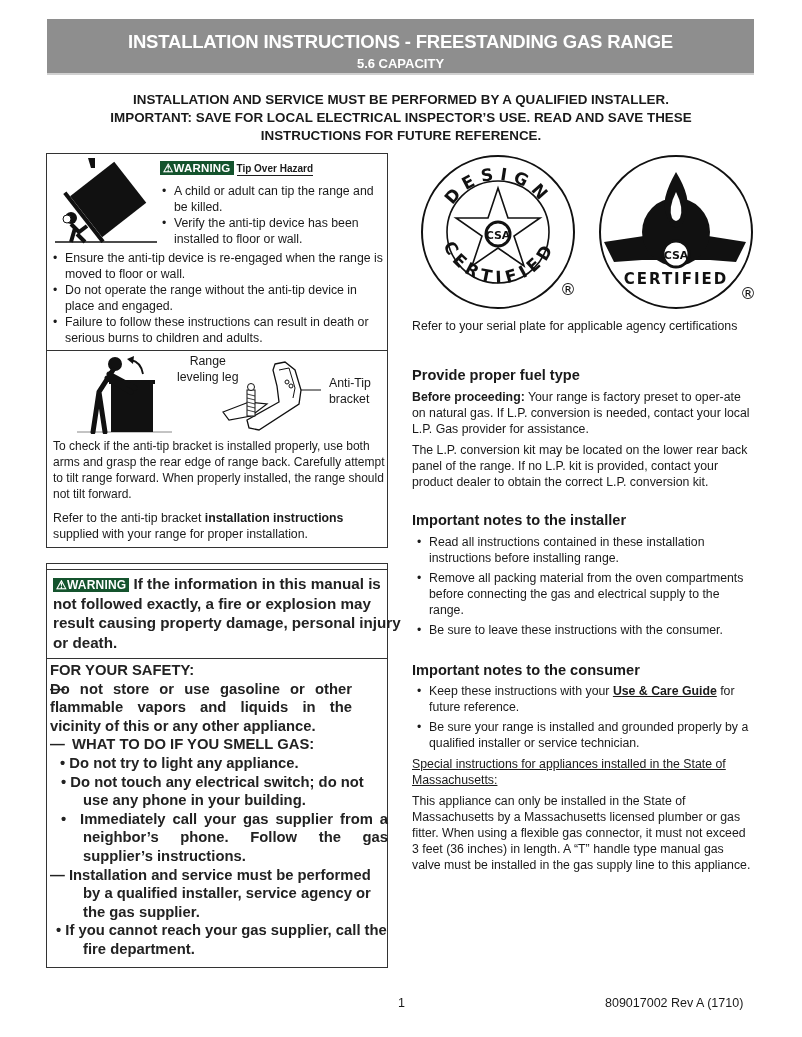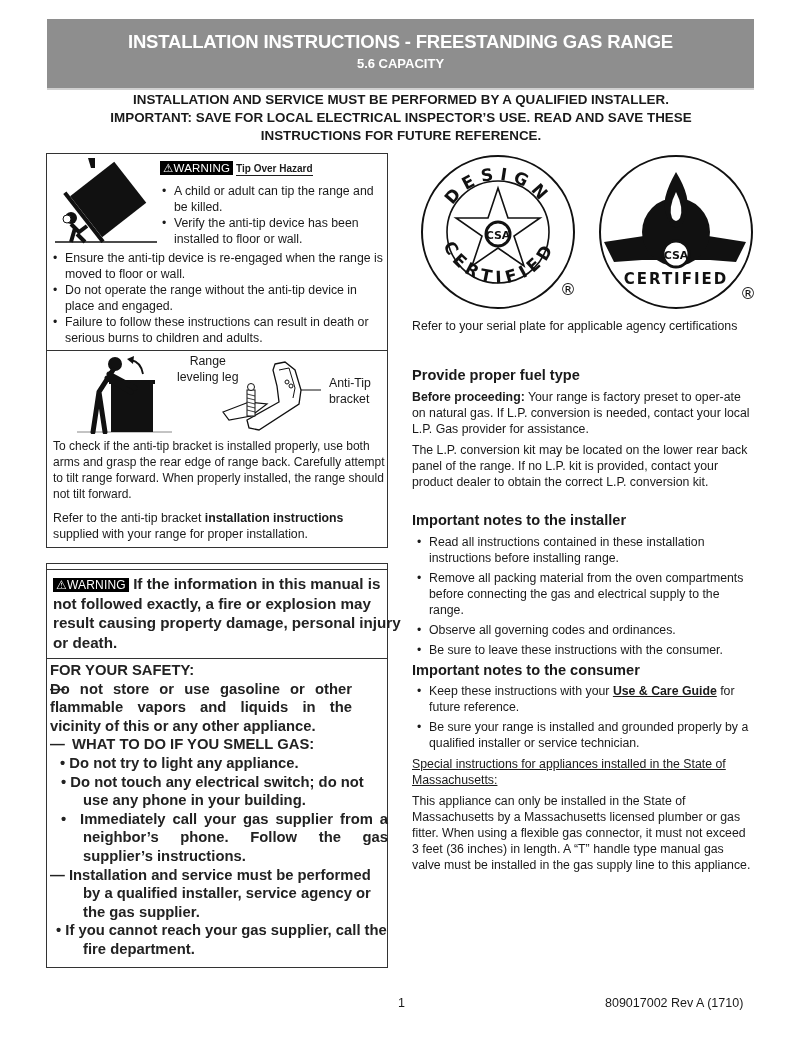--- a/index.html
+++ b/index.html
@@ -1,41 +1,41 @@
 <!DOCTYPE html>
 <html><head>
 <meta charset="utf-8">
 <style>
   * { box-sizing: border-box; margin: 0; padding: 0; }
   html, body { width: 802px; height: 1037px; background: #ffffff; overflow: hidden; }
   body { position: relative; font-family: "Liberation Sans", sans-serif; color: #1a1a1a; }
 
   .hdr-bar {
-    position: absolute; left: 47px; top: 19px; width: 707px; height: 71px;
+    position: absolute; left: 47px; top: 19px; width: 707px; height: 56px;
     background: #8e8e8e; border-bottom: 2px solid #d0d0d0;
     text-align: center; color: #fff; font-weight: bold;
   }
   .hdr-title { font-size: 18.5px; margin-top: 12px; letter-spacing: -0.2px; }
   .hdr-sub { font-size: 13px; margin-top: 3px; }
 
   .notice {
     position: absolute; left: 60px; top: 91px; width: 682px;
     text-align: center; font-weight: bold; font-size: 13.4px; line-height: 18px;
   }
 
   
   .box1 {
     position: absolute; left: 46px; top: 153px; width: 342px; height: 395px;
     border: 1.5px solid #333;
   }
   .box1 .divider { position: absolute; left: 0; right: 0; top: 196px; border-top: 1.5px solid #333; }
 
   .tip-pic { position: absolute; left: 6px; top: 2px; width: 104px; height: 90px; }
   .warn-badge {
-    display: inline-block; background: #000000; color: #fff; font-weight: normal;
+    display: inline-block; background: #14532d; color: #fff; font-weight: bold;
     font-size: 11.5px; padding: 1px 3px 0 3px; line-height: 13px; letter-spacing: 0.2px;
   }
   .tip-head { position: absolute; left: 113px; top: 4px; white-space: nowrap; }
   .tip-head .title {
     font-weight: bold; font-size: 10px; margin-left: 3px;
     border-bottom: 1.5px solid #1a1a1a; padding-bottom: 1px;
   }
   .tip-list1 { position: absolute; left: 115px; top: 29px; width: 225px; font-size: 12.3px; line-height: 16px; list-style: none; }
   .tip-list1 li { padding-left: 12px; text-indent: -12px; }
   .tip-list1 li::before, .tip-list2 li::before, .rlist li::before { content: "•"; display: inline-block; width: 12px; text-indent: 0; }
@@ -216,21 +216,20 @@
 <div class="serial-ref">Refer to your serial plate for applicable agency certifications</div>
 
 <div class="rhead" style="top:367px;">Provide proper fuel type</div>
 <div class="rpara" style="top:389px;"><b>Before proceeding:</b><span> Your range is factory preset to oper-ate on natural gas. If L.P. conversion is needed, contact your local L.P. Gas provider for assistance.</span></div>
 <div class="rpara" style="top:442px;">The L.P. conversion kit may be located on the lower rear back panel of the range. If no L.P. kit is provided, contact your product dealer to obtain the correct L.P. conversion kit.</div>
 
 <div class="rhead" style="top:512px;">Important notes to the installer</div>
 <ul class="rlist" style="top:534px; left:406px;">
   <li>Read all instructions contained in these installation instructions before installing range.</li>
   <li>Remove all packing material from the oven compartments before connecting the gas and electrical supply to the range.</li>
-  <li>Observe all governing codes and ordinances.</li>
   <li>Be sure to leave these instructions with the consumer.</li>
 </ul>
 
 <div class="rhead" style="top:662px;">Important notes to the consumer</div>
 <ul class="rlist" style="top:683px; left:406px;">
   <li><span>Keep these instructions with your </span><b class="ul">Use &amp; Care Guide</b><span> for future reference.</span></li>
   <li>Be sure your range is installed and grounded properly by a qualified installer or service technician.</li>
 </ul>
 
 <div class="rpara ul" style="top:756px;">Special instructions for appliances installed in the State of Massachusetts:</div>

